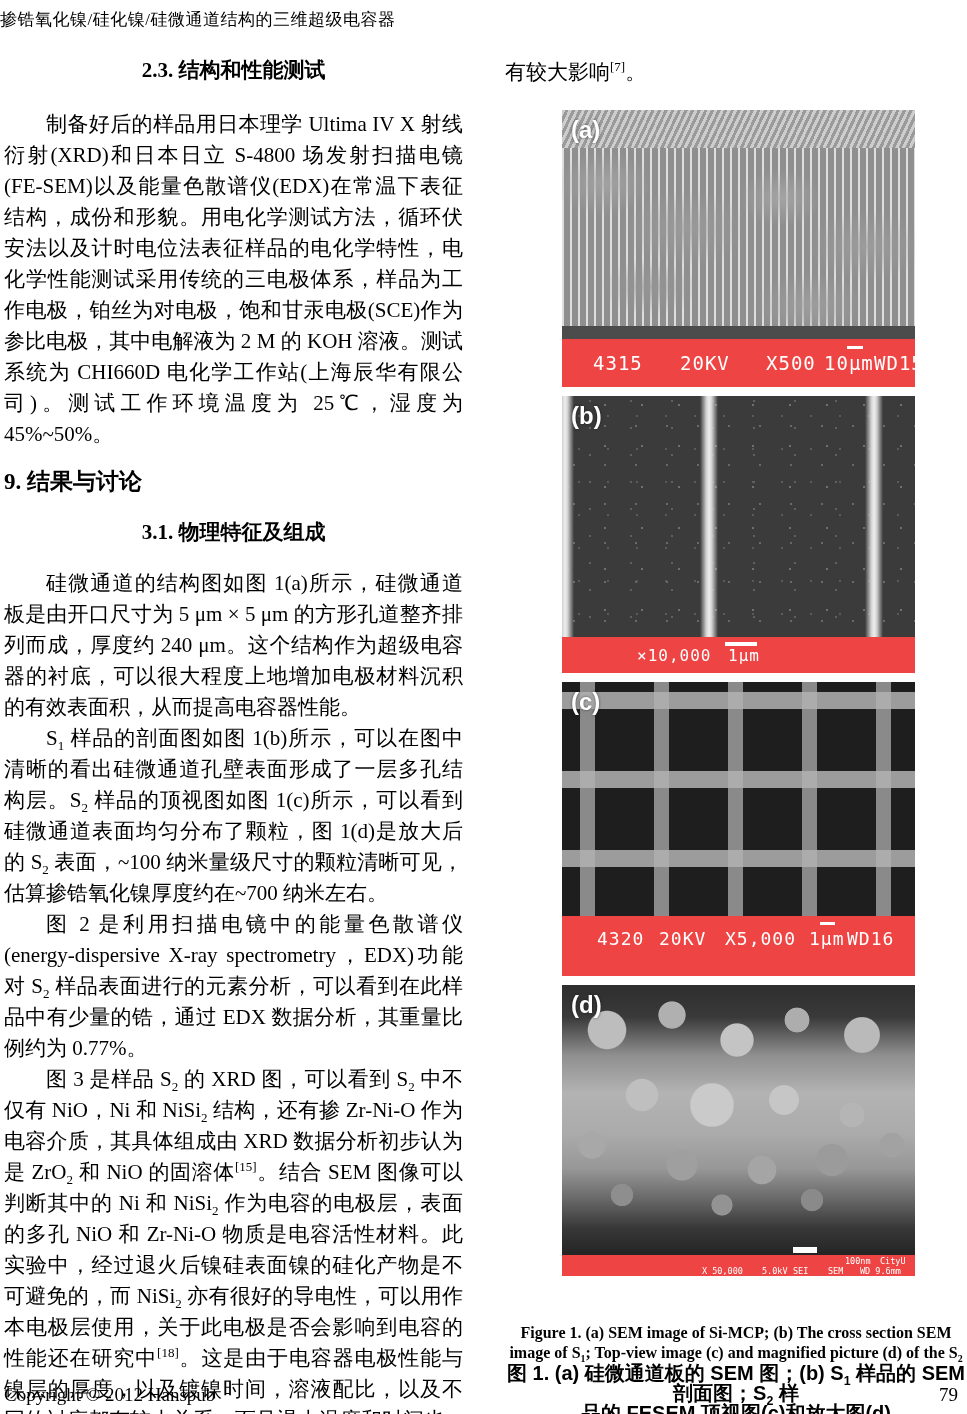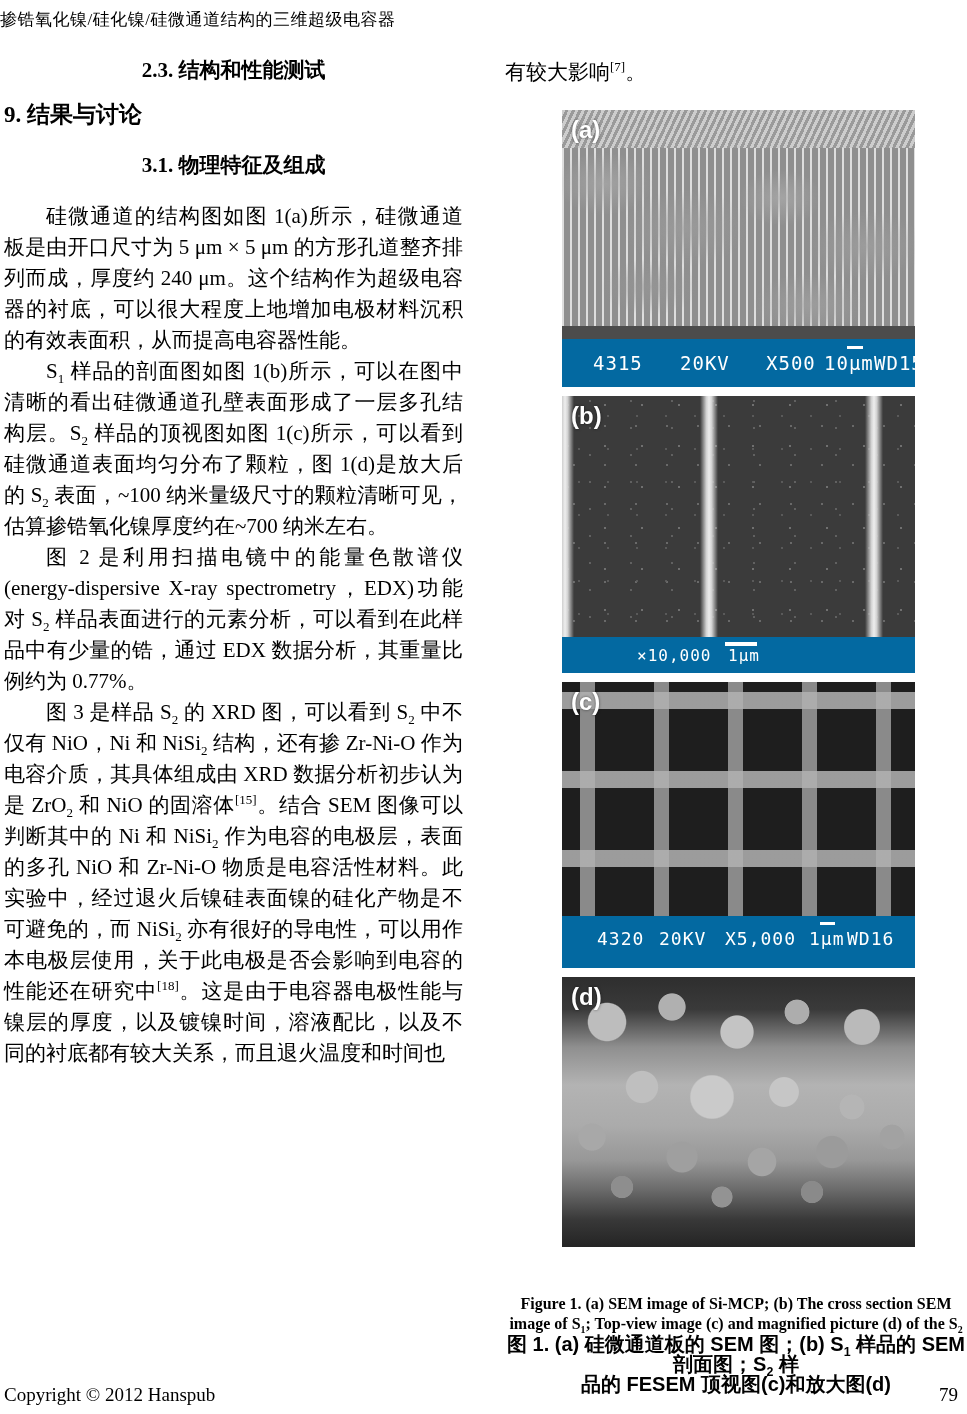--- a/index.html
+++ b/index.html
@@ -84,49 +84,50 @@
     radial-gradient(circle 22px at 30px 160px, #a8a8a8 60%, rgba(168,168,168,0) 64%),
     radial-gradient(circle 25px at 120px 180px, #9f9f9f 60%, rgba(159,159,159,0) 64%),
     radial-gradient(circle 23px at 200px 185px, #a5a5a5 60%, rgba(165,165,165,0) 64%),
     radial-gradient(circle 26px at 270px 175px, #9b9b9b 60%, rgba(155,155,155,0) 64%),
     radial-gradient(circle 20px at 330px 160px, #a2a2a2 60%, rgba(162,162,162,0) 64%),
     radial-gradient(circle 18px at 60px 210px, #8e8e8e 60%, rgba(142,142,142,0) 64%),
     radial-gradient(circle 17px at 160px 220px, #939393 60%, rgba(147,147,147,0) 64%),
     radial-gradient(circle 18px at 250px 215px, #8a8a8a 60%, rgba(138,138,138,0) 64%);}
 
   
-  .infobar{position:relative;background:#0369a1;color:#fff;
+  .infobar{position:relative;background:#ef4444;color:#fff;
     font-family:"DejaVu Sans Mono", monospace;white-space:nowrap;}
   .infobar .t{position:absolute;letter-spacing:1px;}
   .sbar{position:absolute;background:#fff;}
   .infobar-a{height:48px;font-size:19px;}
   .infobar-a .t{top:13px;}
   .infobar-b{height:36px;font-size:16px;}
   .infobar-b .t{top:9px;}
-  .infobar-c{height:52px;font-size:18px;}
+  .infobar-c{height:60px;font-size:18px;}
   .infobar-c .t{top:12px;}
   .infobar-d{height:21px;font-size:8.5px;}
   .infobar-d .t{letter-spacing:0;}
 
   
   .caption{margin-top:18px;text-align:center;font-weight:bold;}
   .caption-en{font-size:16px;line-height:20px;margin-top:47px;}
   .caption-zh{font-size:20px;line-height:20px;font-family:"Liberation Sans", sans-serif;}
 
   
   .footer-copy{position:absolute;left:4px;top:1384px;font-size:19px;}
   .footer-page{position:absolute;right:9px;top:1384px;font-size:19px;}
 </style>
 </head>
 <body>
 
 <div class="header-title">掺锆氧化镍/硅化镍/硅微通道结构的三维超级电容器</div>
 
 <div class="col-left">
   <p class="h-sub">2.3. 结构和性能测试</p>
+  <p class="body-p p-first">制备好后的样品用日本理学 Ultima IV X 射线衍射(XRD)和日本日立 S-4800 场发射扫描电镜(FE-SEM)以及能量色散谱仪(EDX)在常温下表征结构，成份和形貌。用电化学测试方法，循环伏安法以及计时电位法表征样品的电化学特性，电化学性能测试采用传统的三电极体系，样品为工作电极，铂丝为对电极，饱和甘汞电极(SCE)作为参比电极，其中电解液为 2 M 的 KOH 溶液。测试系统为 CHI660D 电化学工作站(上海辰华有限公司)。测试工作环境温度为 25℃，湿度为 45%~50%。</p>
   <p class="h-main">9. 结果与讨论</p>
   <p class="h-sub h-sub2">3.1. 物理特征及组成</p>
   <p class="body-p p-gap">硅微通道的结构图如图 1(a)所示，硅微通道板是由开口尺寸为 5 μm × 5 μm 的方形孔道整齐排列而成，厚度约 240 μm。这个结构作为超级电容器的衬底，可以很大程度上地增加电极材料沉积的有效表面积，从而提高电容器性能。</p>
   <p class="body-p">S<sub>1</sub> 样品的剖面图如图 1(b)所示，可以在图中清晰的看出硅微通道孔壁表面形成了一层多孔结构层。S<sub>2</sub> 样品的顶视图如图 1(c)所示，可以看到硅微通道表面均匀分布了颗粒，图 1(d)是放大后的 S<sub>2</sub> 表面，~100 纳米量级尺寸的颗粒清晰可见，估算掺锆氧化镍厚度约在~700 纳米左右。</p>
   <p class="body-p">图 2 是利用扫描电镜中的能量色散谱仪(energy-dispersive X-ray spectrometry，EDX)功能对 S<sub>2</sub> 样品表面进行的元素分析，可以看到在此样品中有少量的锆，通过 EDX 数据分析，其重量比例约为 0.77%。</p>
   <p class="body-p">图 3 是样品 S<sub>2</sub> 的 XRD 图，可以看到 S<sub>2</sub> 中不仅有 NiO，Ni 和 NiSi<sub>2</sub> 结构，还有掺 Zr-Ni-O 作为电容介质，其具体组成由 XRD 数据分析初步认为是 ZrO<sub>2</sub> 和 NiO 的固溶体<sup>[15]</sup>。结合 SEM 图像可以判断其中的 Ni 和 NiSi<sub>2</sub> 作为电容的电极层，表面的多孔 NiO 和 Zr-Ni-O 物质是电容活性材料。此实验中，经过退火后镍硅表面镍的硅化产物是不可避免的，而 NiSi<sub>2</sub> 亦有很好的导电性，可以用作本电极层使用，关于此电极是否会影响到电容的性能还在研究中<sup>[18]</sup>。这是由于电容器电极性能与镍层的厚度，以及镀镍时间，溶液配比，以及不同的衬底都有较大关系，而且退火温度和时间也</p>
 </div>
 
 <div class="col-right">
   <p class="lead">有较大影响<sup>[7]</sup>。</p>
@@ -176,20 +177,30 @@
         <span class="t" style="left:285px">WD16</span>
         <span class="sbar" style="left:258px;top:6px;width:15px;height:3px"></span>
       </div>
     </div>
 
     <div class="panel">
       <div class="img img-d">
         <div class="balls"></div>
         <span class="panel-label">(d)</span>
       </div>
+      <div class="infobar infobar-d">
+        <span class="sbar" style="left:231px;top:-8px;width:24px;height:6px"></span>
+        <span class="t" style="left:283px;top:1px">100nm</span>
+        <span class="t" style="left:318px;top:1px">CityU</span>
+        <span class="t" style="left:140px;top:11px">X 50,000</span>
+        <span class="t" style="left:200px;top:11px">5.0kV</span>
+        <span class="t" style="left:231px;top:11px">SEI</span>
+        <span class="t" style="left:266px;top:11px">SEM</span>
+        <span class="t" style="left:298px;top:11px">WD 9.6mm</span>
+      </div>
     </div>
   </div>
 
   <div class="caption">
     <div class="caption-en">Figure 1. (a) SEM image of Si-MCP; (b) The cross section SEM<br>image of S<sub>1</sub>; Top-view image (c) and magnified picture (d) of the S<sub>2</sub></div>
     <div class="caption-zh">图 1. (a) 硅微通道板的 SEM 图；(b) S<sub>1</sub> 样品的 SEM 剖面图；S<sub>2</sub> 样<br>品的 FESEM 顶视图(c)和放大图(d)</div>
   </div>
 </div>
 
 <div class="footer-copy">Copyright © 2012 Hanspub</div>

